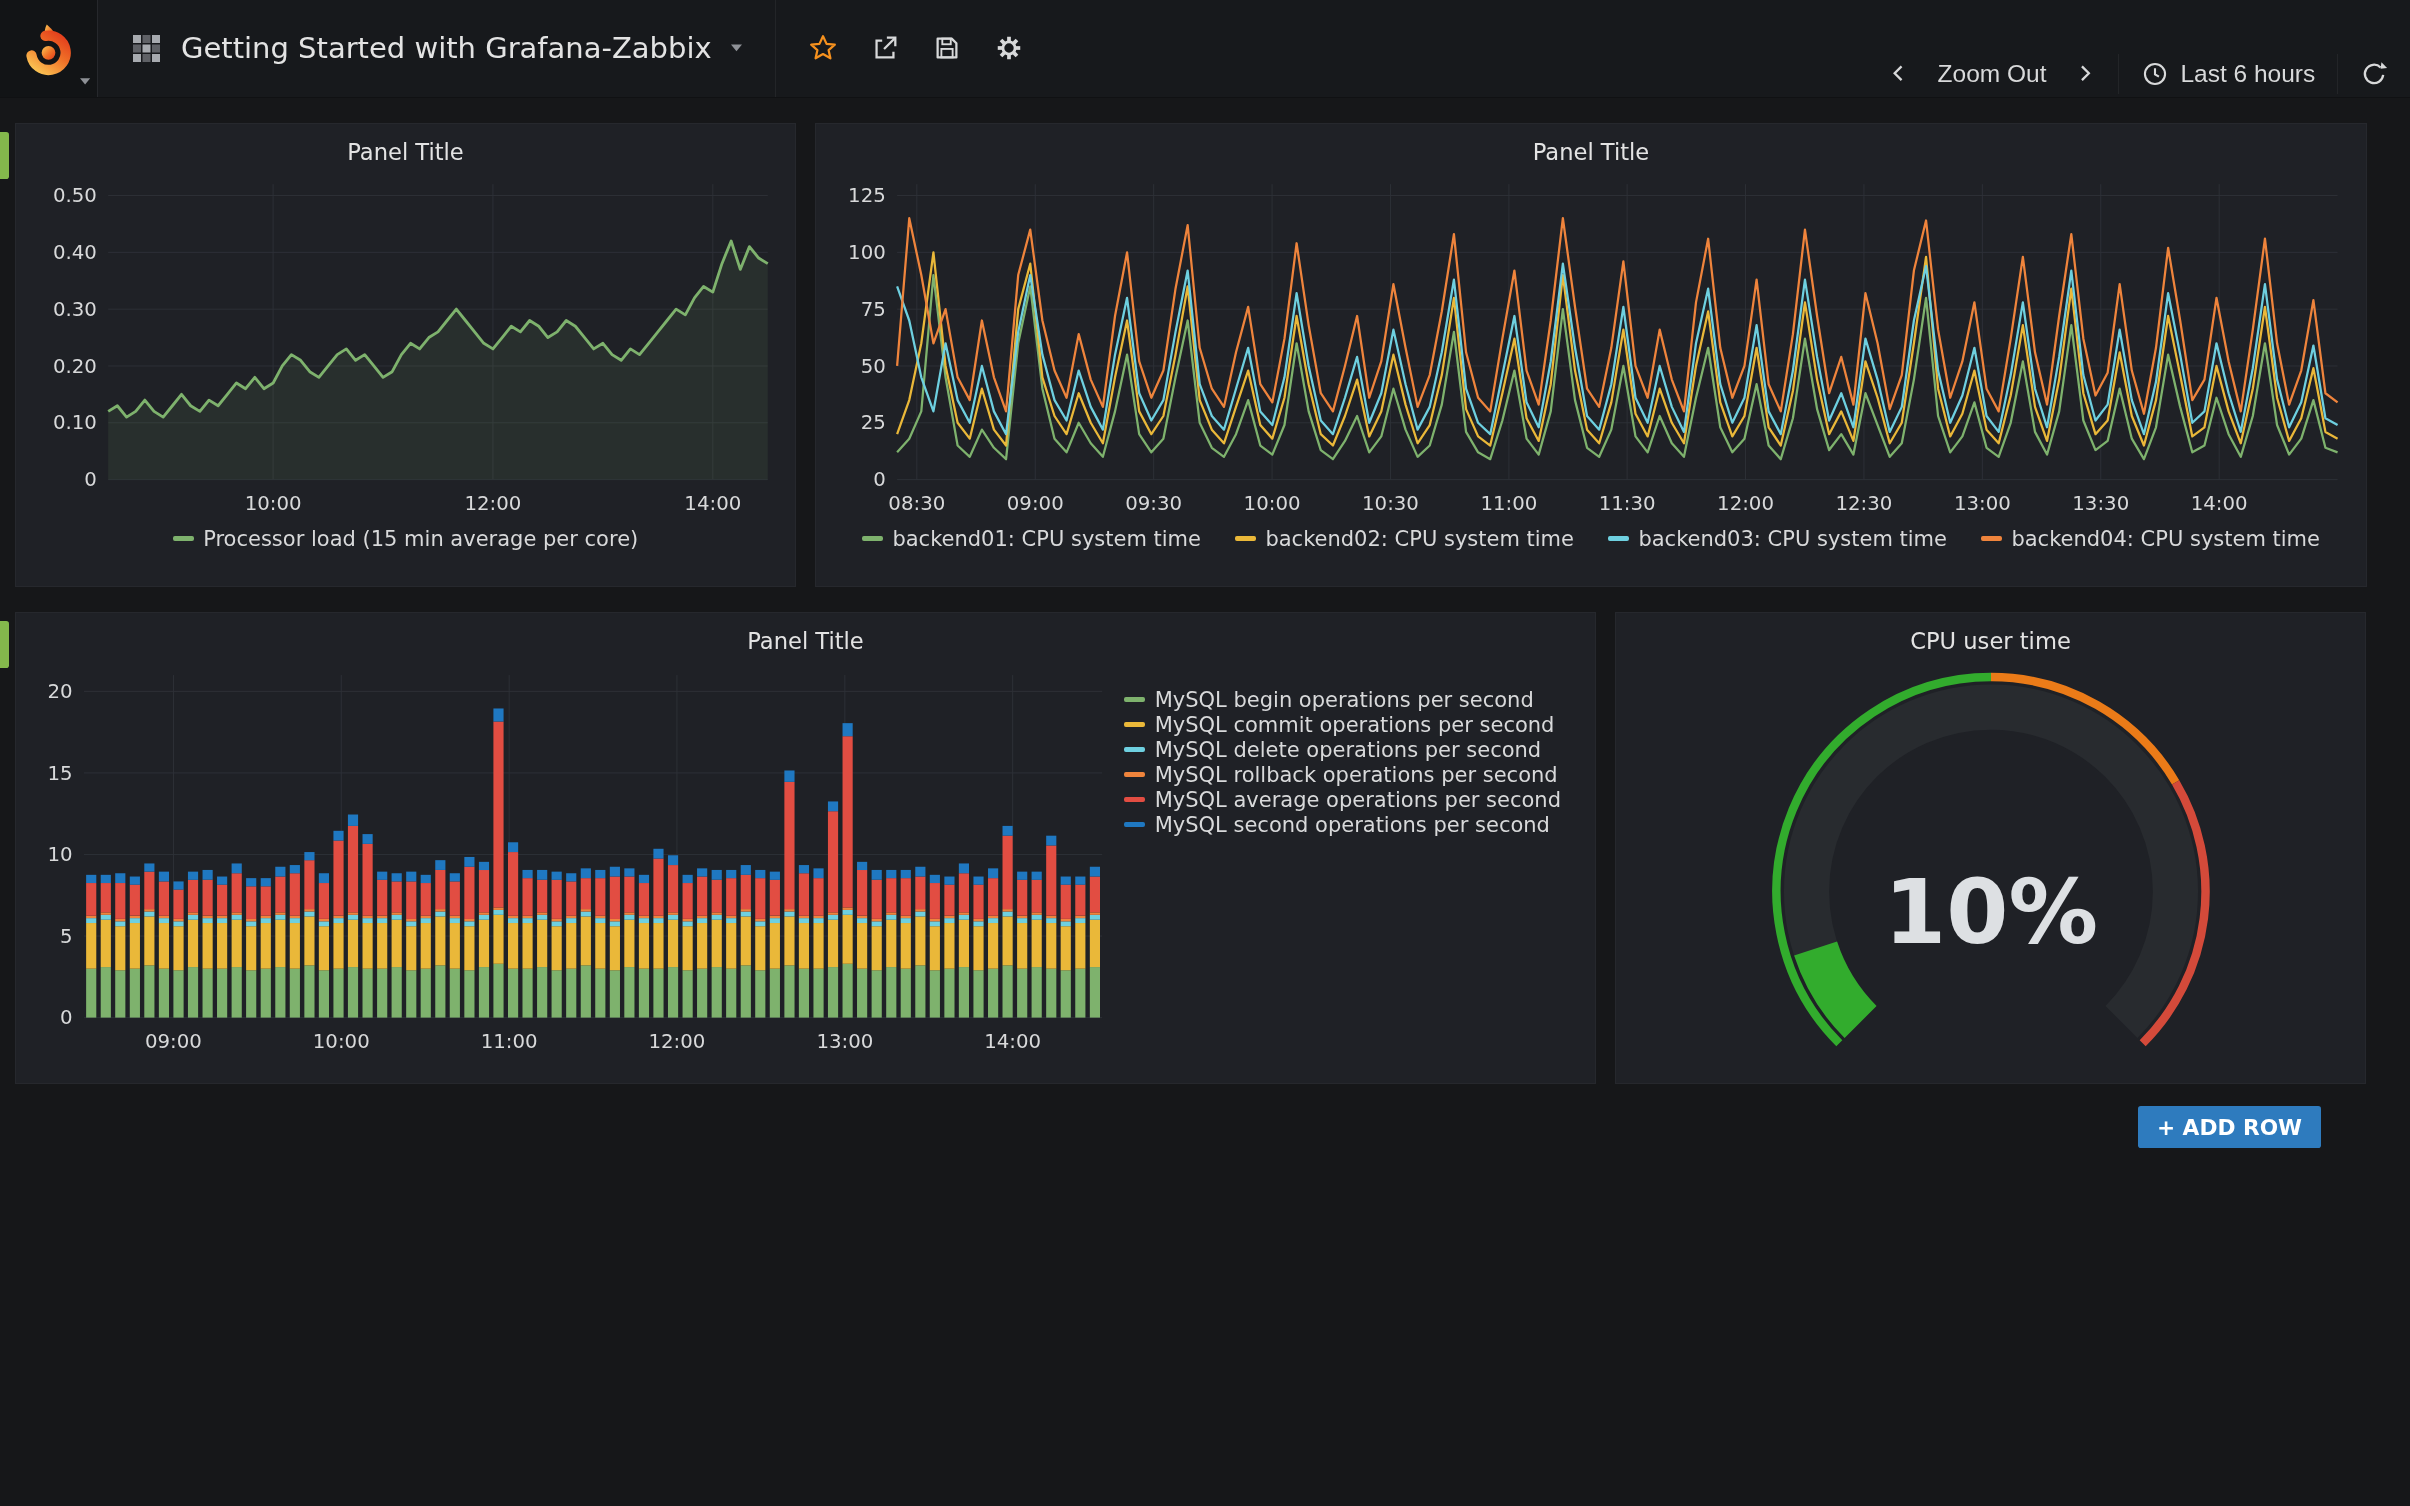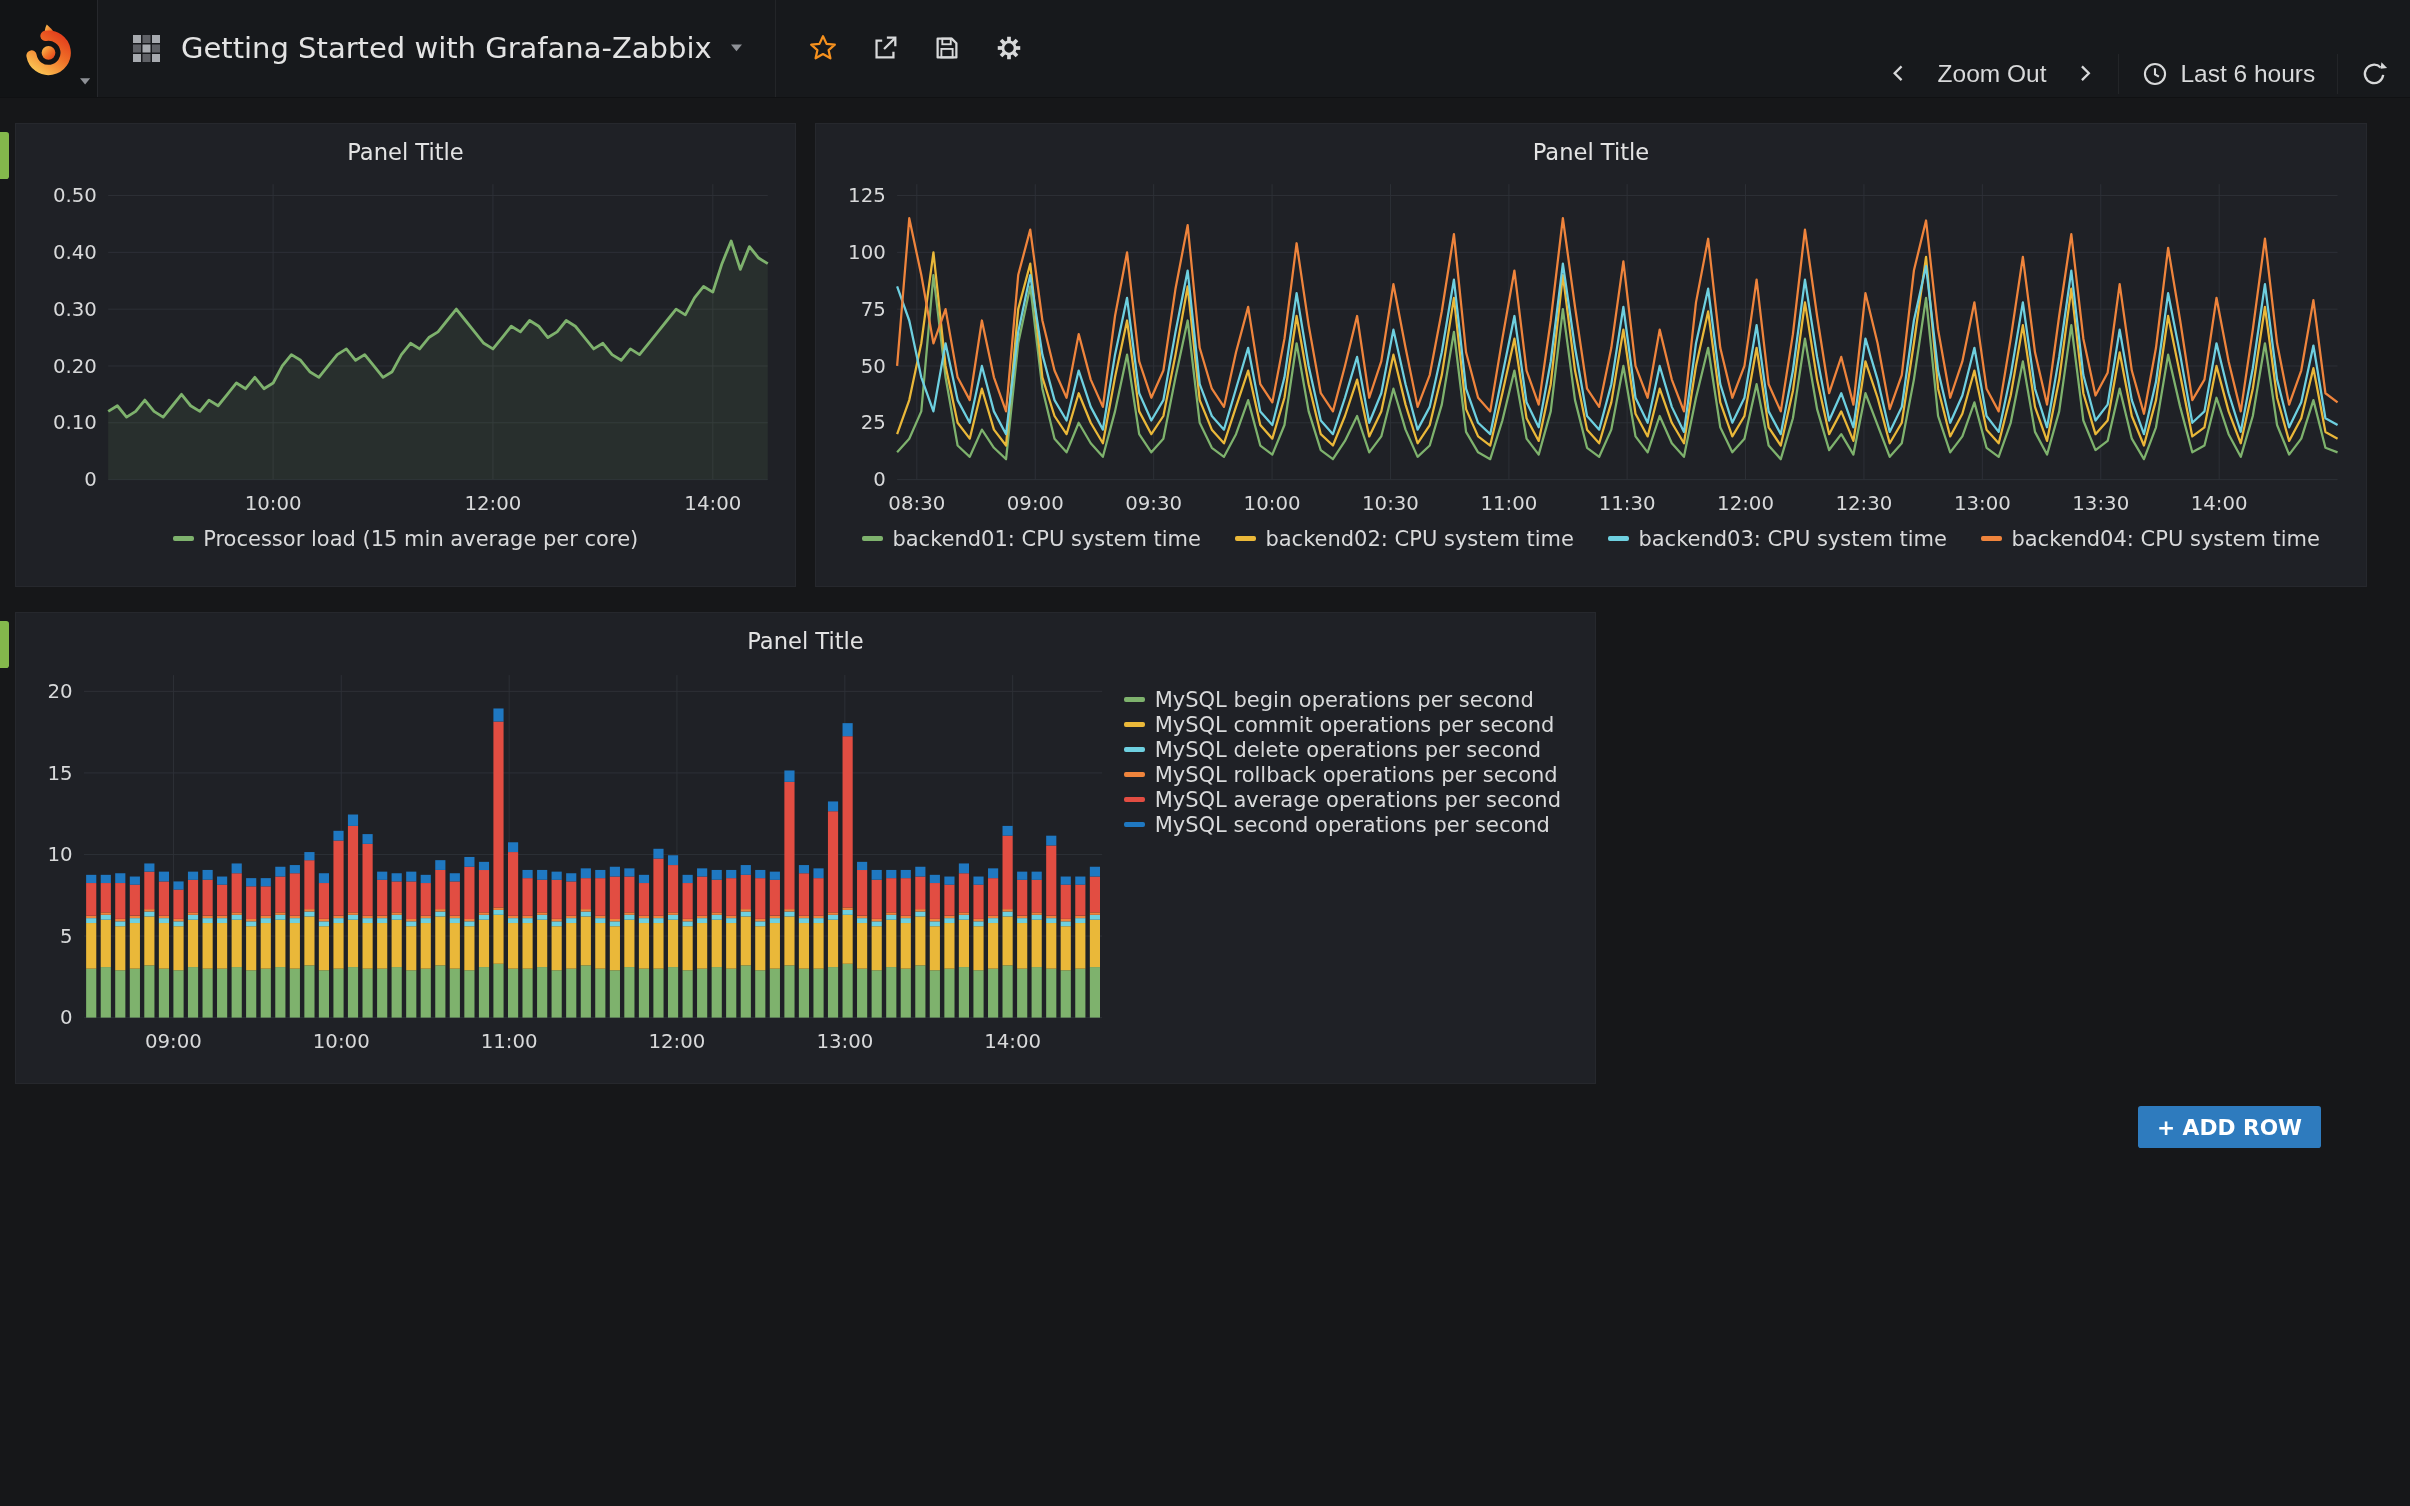--- a/index.html
+++ b/index.html
@@ -729,20 +729,31 @@
               <span class="legend-marker" style="background: rgb(226, 77, 66);"></span>
               <span>MySQL average operations per second</span>
             </div>
             <div class="legend-item">
               <span class="legend-marker" style="background: rgb(31, 120, 193);"></span>
               <span>MySQL second operations per second</span>
             </div>
           </div>
       </div>
     </div>
+    <div class="panel panel-4">
+      <h2 class="panel-title">CPU user time</h2>
+      <svg id="gauge" width="720" height="399" viewBox="0 0 765 424">
+          <path d="M243.9 383.6 A196 196 0 1 1 521.1 383.6" stroke="#282b2f" stroke-width="48" fill="none"></path>
+          <path d="M221.3 406.2 A228 228 0 0 1 382.5 17.0" stroke="#32ac2d" stroke-width="9" fill="none"></path>
+          <path d="M382.5 17.0 A228 228 0 0 1 578.7 128.9" stroke="#eb7b18" stroke-width="9" fill="none"></path>
+          <path d="M578.7 128.9 A228 228 0 0 1 543.7 406.2" stroke="#d44a3a" stroke-width="9" fill="none"></path>
+          <path d="M243.9 383.6 A196 196 0 0 1 196.1 305.6" stroke="#32ac2d" stroke-width="48" fill="none"></path>
+          <text x="382.5" y="300" text-anchor="middle" font-size="95" fill="#dde0e3" font-weight="700">10%</text>
+        </svg>
+    </div>
   </section>
 
   <div class="addrow-row">
     <button class="add-row">
       <span>+</span>
       <span>ADD ROW</span>
     </button>
   </div>
 </main>
 

